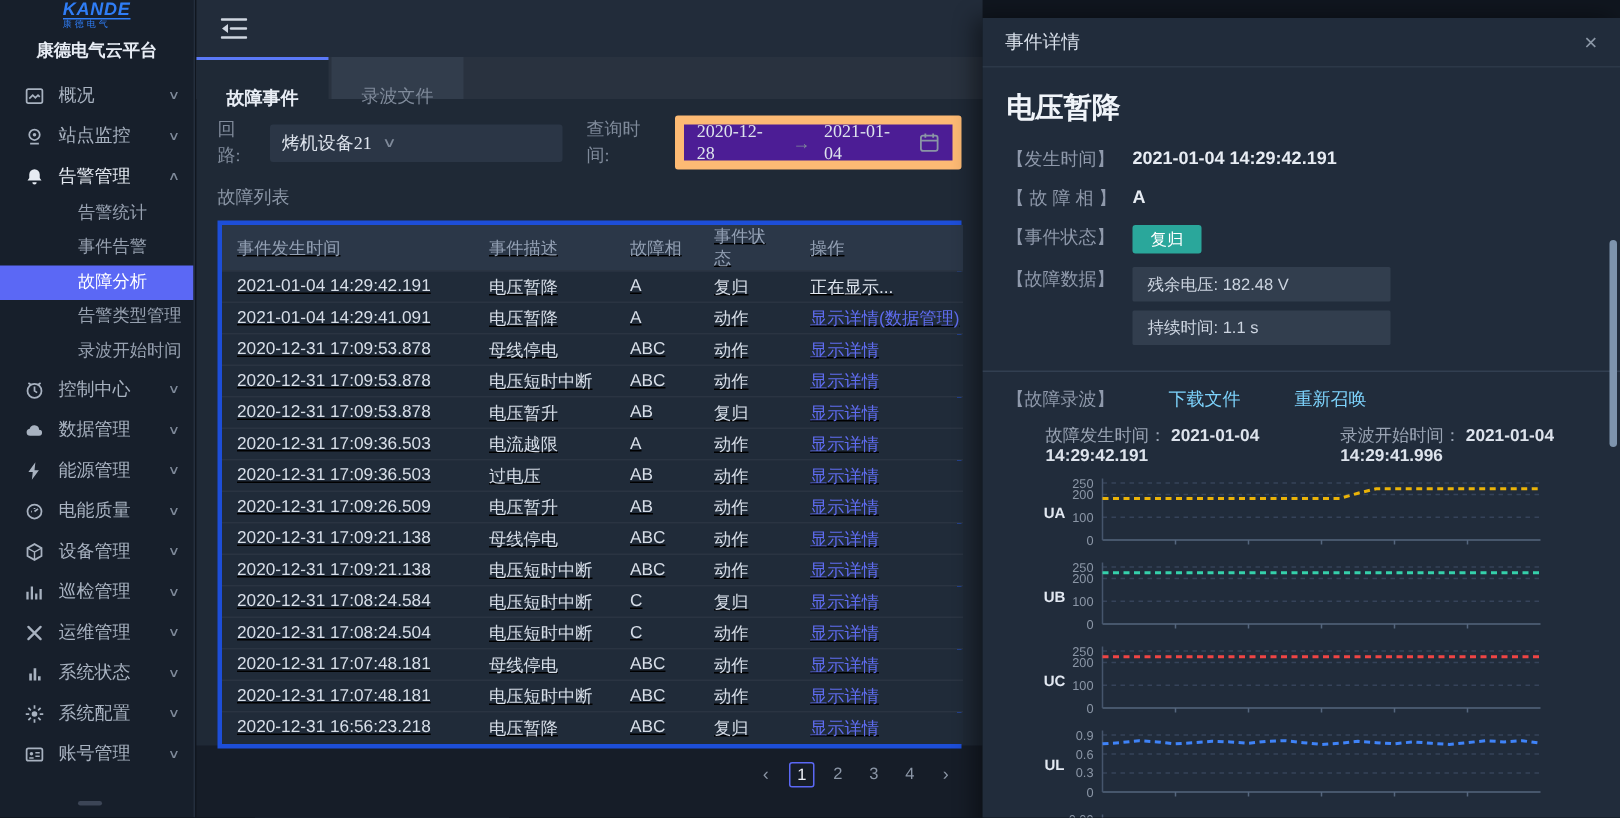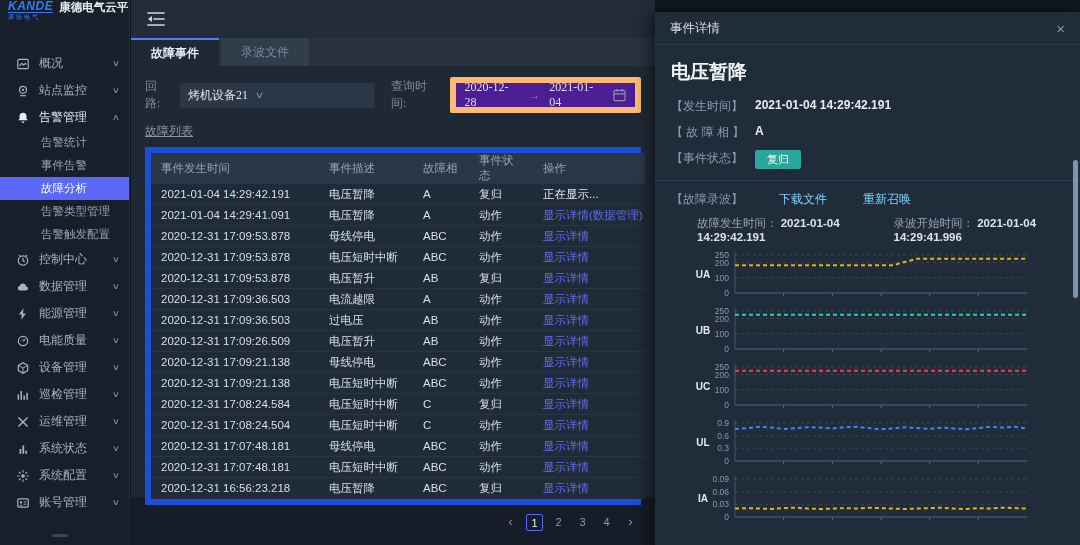--- a/index.html
+++ b/index.html
@@ -3,64 +3,64 @@
 <meta charset="utf-8">
 <style>
   * { margin:0; padding:0; box-sizing:border-box; }
   html,body { width:1080px; height:545px; overflow:hidden; background:#10161f;
     font-family:"Liberation Sans","DejaVu Sans",sans-serif; }
   .page { position:relative; width:1080px; height:545px; }
 
   
   .sidebar { position:absolute; left:0; top:0; width:130px; height:545px;
     background:#171f2b; border-right:1px solid #242e3d; overflow:hidden; }
-  .logo { height:38px; display:flex; align-items:flex-start; padding:0 8px; gap:6px; background:#171f2b; }
+  .logo { height:38px; display:flex; align-items:center; padding:0 8px; gap:6px; background:#171f2b;flex-direction:column; }
   .logo-mark { display:flex; flex-direction:column; line-height:1; }
   .logo-kande { color:#2f7df6; font-style:italic; font-weight:bold; font-size:12px;
     border-bottom:1px solid #2f7df6; letter-spacing:.5px; }
   .logo-cn { color:#2f7df6; font-size:6px; letter-spacing:2px; margin-top:1px; }
   .logo-title { color:#e8edf5; font-size:11.5px; font-weight:bold; white-space:nowrap; }
   .nav { margin-top:12px; }
   .nav-item { display:flex; align-items:center; height:27px; padding:0 10px 0 16px;
     color:#a8b2c0; font-size:12px; cursor:pointer; }
   .nav-item.open { color:#e6ebf3; }
   .nav-icon { width:14px; height:14px; display:inline-flex; color:#a8b2c0; flex:none; }
   .nav-item.open .nav-icon { color:#e6ebf3; }
   .nav-icon svg { width:14px; height:14px; }
   .nav-label { margin-left:9px; flex:1; white-space:nowrap; overflow:hidden; }
   .nav-chev { font-size:8px; color:#7f8a9a; transform:scaleX(1.4); }
   .sub-list { }
-  .sub-item { height:23px; line-height:23px; padding-left:41px; font-size:11.5px;
+  .sub-item { height:23px; line-height:23px; padding-left:52px; font-size:11.5px;
     color:#97a1b0; cursor:pointer; white-space:nowrap; }
   .sub-item.active { background:#5b68f5; color:#ffffff; }
   .sidebar-dash { position:absolute; left:52px; bottom:8px; width:16px; height:3px;
     background:#3c4references556; background:#3c4556; border-radius:2px; }
 
   
   .main { position:absolute; left:131px; top:0; width:524px; height:545px; background:#161d28; }
   .topbar { height:38px; background:#222c3a; display:flex; align-items:center; padding:0 16px; }
   .fold-btn { width:18px; height:16px; display:inline-flex; cursor:pointer; }
   .card { position:absolute; left:0; top:38px; width:524px; height:459px; background:#1f2936; }
   .tabstrip { height:28px; background:#29323f; display:flex; }
-  .tab { padding:0 20px; line-height:28px; font-size:12px; color:#7f8a9a; cursor:pointer;
+  .tab { padding:12px 20px; line-height:28px; font-size:12px; color:#7f8a9a; cursor:pointer;
     background:#323d4c; margin-right:2px; }
   .tab.active { background:#1f2936; color:#e8edf5; font-weight:bold;
     border-top:2px solid #5b79f7; line-height:26px; }
   .filters { display:flex; align-items:center; padding:11px 14px 6px; font-size:12px;font-family:Liberation Serif, serif; }
   .f-label { color:#7f8a9a; margin-right:8px; }
   .select { width:198px; height:25px; background:#2b3646; border-radius:2px; display:flex;
     align-items:center; padding:0 8px; color:#dde3ec; cursor:pointer; margin-right:16px; }
   .select span { flex:1; font-size:12px; }
   .select .chev { color:#7f8a9a; font-size:9px; transform:scaleX(1.5); }
   .daterange { height:25px; border:6px solid #fdba74; background:#4c1d95; border-radius:2px;
     display:flex; align-items:center; padding:12px 9px; gap:9px; color:#dde3ec; font-size:12px; cursor:pointer; }
   .daterange .arrow { color:#7f8a9a; }
   .cal-icon { color:#8a95a6; display:inline-flex; }
-  .list-title { padding:4px 14px 7px; color:#8b96a6; font-size:12px;text-decoration:underline; }
-  .tablewrap { margin:0 14px; border:6px solid #1d4ed8; }
+  .list-title { padding:4px 14px 7px; color:#8b96a6; font-size:12px; }
+  .tablewrap { margin:0 14px; border:3px solid #1d4ed8;text-decoration:underline; }
   table { width:100%; border-collapse:collapse; table-layout:fixed; font-size:11.5px; }
   thead th { background:#2b3748; color:#93a0b4; font-weight:normal; text-align:left;
     height:24px; padding:0 10px; }
   tbody td { color:#d8dfe9; height:21px; padding:0 10px; border-top:1px solid #2a3442;
     white-space:nowrap; overflow:hidden; }
   tbody tr { background:#202b39; }
   .op-link { color:#5f6cf0; cursor:pointer; }
   .op-text { color:#e2e8f1; }
   .pagination { display:flex; justify-content:flex-end; align-items:center; gap:7px;
     padding:9px 16px 0; font-size:11px; color:#8b96a6; }
@@ -143,21 +143,21 @@
             </svg>
           </span>
           <span class="nav-label">告警管理</span>
           <span class="nav-chev">∧</span>
         </div>
         <div class="sub-list">
           <div class="sub-item">告警统计</div>
           <div class="sub-item">事件告警</div>
           <div class="sub-item active">故障分析</div>
           <div class="sub-item">告警类型管理</div>
-          <div class="sub-item">告警触发配置</div>
+          <div class="sub-item">录波开始时间</div>
         </div>
         <div class="nav-item">
           <span class="nav-icon">
             <svg viewBox="0 0 24 24">
               <circle cx="12" cy="13" r="8" fill="none" stroke="currentColor" stroke-width="2"></circle>
               <path d="M12 8v5l3 2M5 4L8 6M19 4l-3 2" stroke="currentColor" stroke-width="2" fill="none"></path>
             </svg>
           </span>
           <span class="nav-label">控制中心</span>
           <span class="nav-chev">∨</span>
@@ -435,20 +435,27 @@
         <span class="f-key">【发生时间】</span>
         <span class="f-val">2021-01-04 14:29:42.191</span>
       </div>
       <div class="fieldrow">
         <span class="f-key">【 故 障 相 】</span>
         <span class="f-val">A</span>
       </div>
       <div class="fieldrow">
         <span class="f-key">【事件状态】</span>
         <span class="badge">复归</span>
+      </div>
+      <div class="fieldrow">
+        <span class="f-key">【故障数据】</span>
+        <div>
+          <div class="databox">残余电压: 182.48 V</div>
+          <div class="databox">持续时间: 1.1 s</div>
+        </div>
       </div>
       <div class="divider"></div>
       <div class="waverow">
         <span class="f-key" style="width:auto">【故障录波】</span>
         <span class="wave-link">下载文件</span>
         <span class="wave-link">重新召唤</span>
       </div>
       <div class="timesrow">
         <span><span class="t-key">故障发生时间：</span>
           <span class="t-val">2021-01-04 14:29:42.191</span></span>

